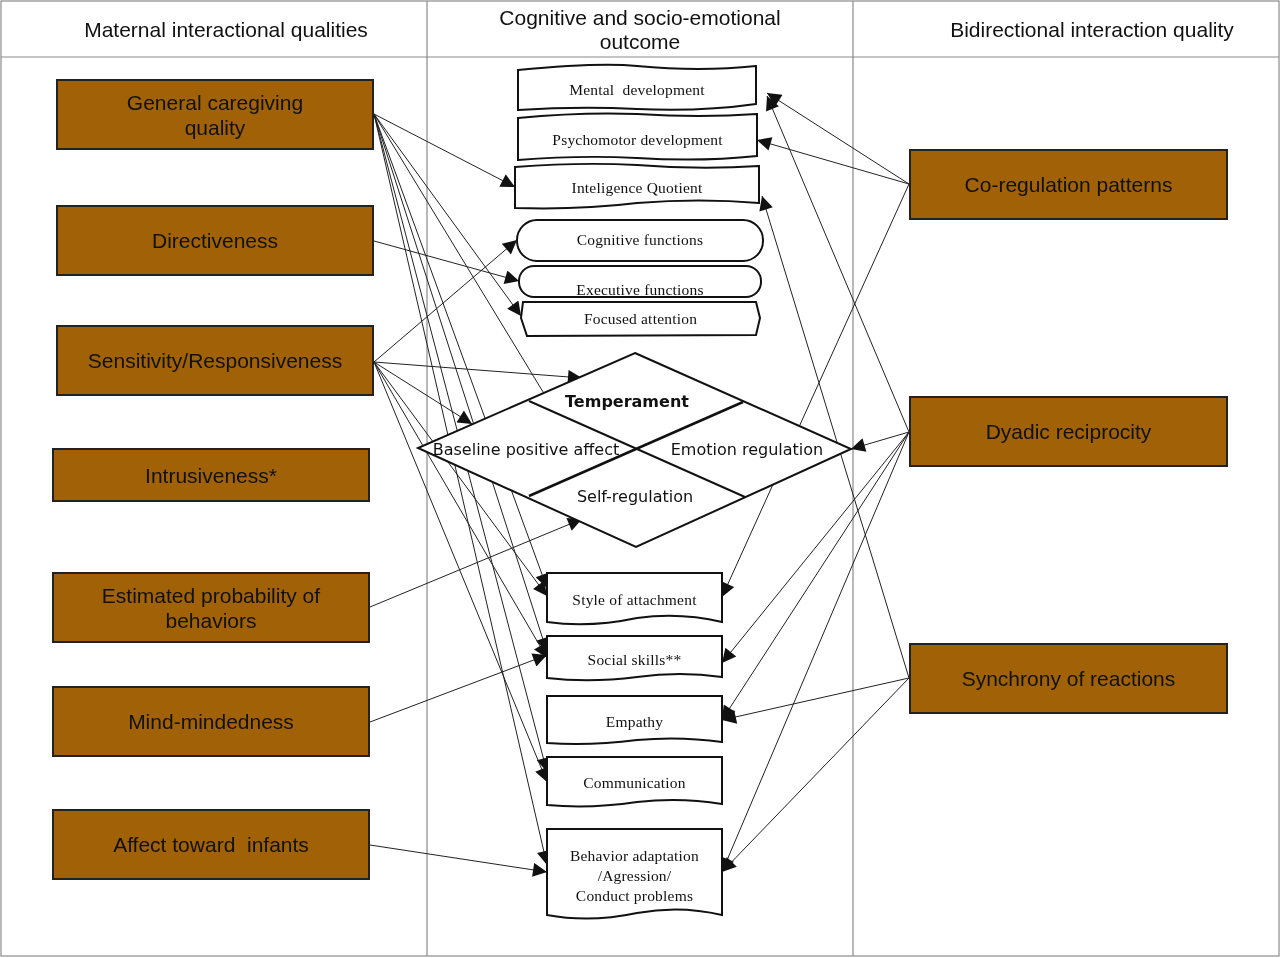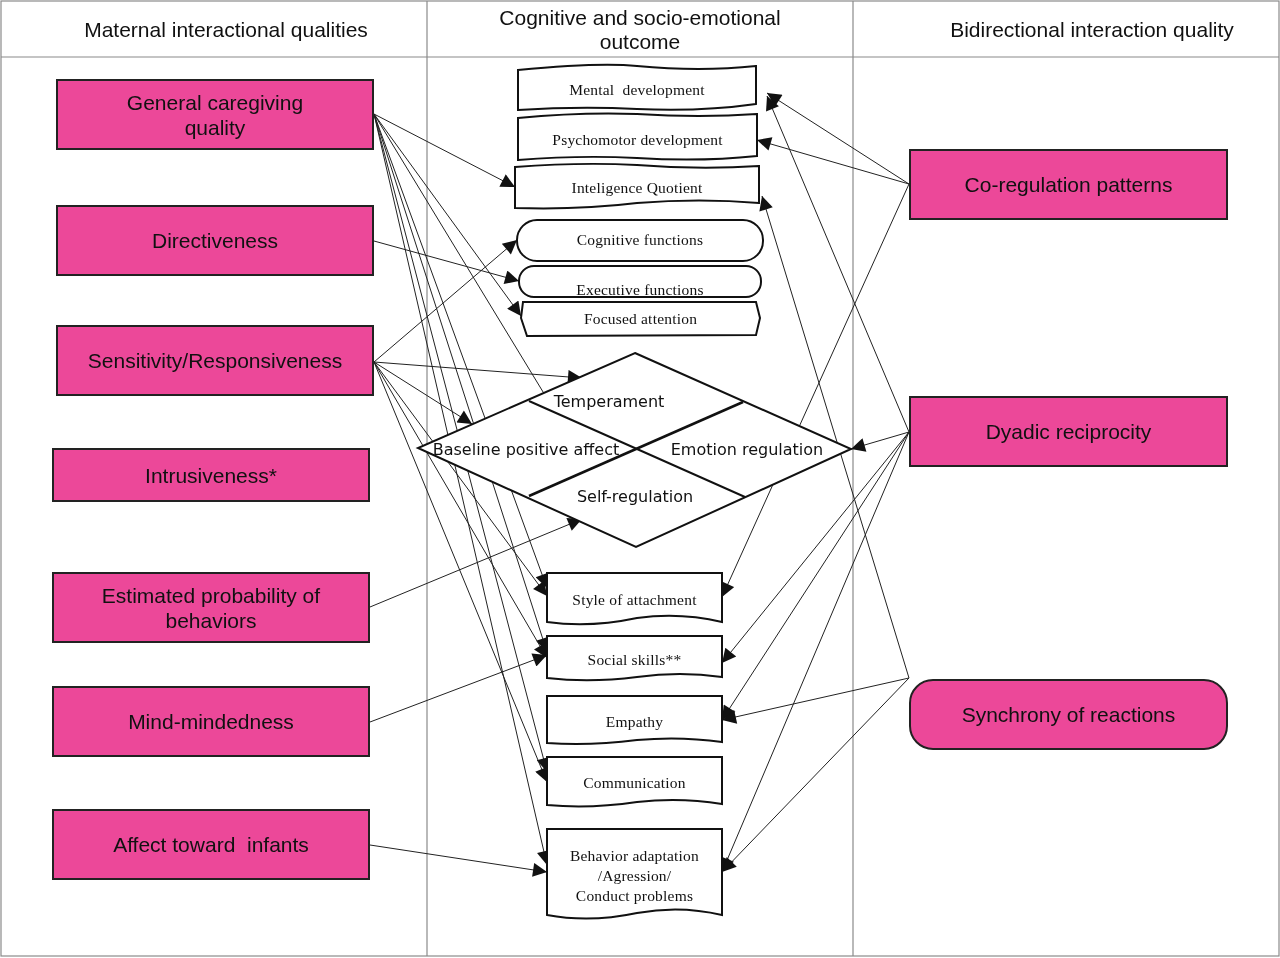--- a/index.html
+++ b/index.html
@@ -1,19 +1,19 @@
 <!DOCTYPE html>
 <html><head>
   <meta charset="utf-8">
   <style>
     html, body { margin: 0; padding: 0; background: #ffffff; }
     body { width: 1280px; height: 958px; position: relative; overflow: hidden; font-family: "Liberation Sans", sans-serif; color: #111; }
     #diagram { position: absolute; left: 0; top: 0; }
     .colhead { position: absolute; top: 4px; height: 52px; display: flex; align-items: center; justify-content: center; text-align: center; font-size: 21px; line-height: 24px; color: #111; font-family: "Liberation Sans", sans-serif; }
-    .lbox { position: absolute; border: 2px solid #222; background: #ec4899; display: flex; align-items: center; justify-content: center; text-align: center; font-size: 21px; line-height: 25px; font-family: "Liberation Sans", sans-serif; box-sizing: border-box; }
+    .lbox { position: absolute; border: 2px solid #222; background: #a16207; display: flex; align-items: center; justify-content: center; text-align: center; font-size: 21px; line-height: 25px; font-family: "Liberation Sans", sans-serif; box-sizing: border-box; }
     .olabel { position: absolute; display: flex; align-items: center; justify-content: center; text-align: center; font-family: Liberation Serif, serif; font-size: 15.5px; line-height: 20px; color: #111; letter-spacing: 0.2px; }
     .dlabel { position: absolute; display: flex; align-items: center; justify-content: center; text-align: center; font-family: "DejaVu Sans", sans-serif; font-size: 16px; color: #111; white-space: nowrap; }
   </style>
 </head>
 <body>
 
 <svg id="diagram" width="1280" height="958" viewBox="0 0 1280 958" xmlns="http://www.w3.org/2000/svg">
   <defs>
     <marker id="arrow" viewBox="0 0 10 10" refX="10" refY="5" markerWidth="8" markerHeight="8" markerUnits="userSpaceOnUse" orient="auto">
       <path d="M0,0 L10,5 L0,10 z" fill="#111"></path>
@@ -94,29 +94,29 @@
 <div class="lbox" style="left:56px; top:79px; width:318px; height:71px; padding:0 60px;">General caregiving quality</div>
 <div class="lbox" style="left:56px; top:205px; width:318px; height:71px;">Directiveness</div>
 <div class="lbox" style="left:56px; top:325px; width:318px; height:71px;">Sensitivity/Responsiveness</div>
 <div class="lbox" style="left:52px; top:448px; width:318px; height:54px;">Intrusiveness*</div>
 <div class="lbox" style="left:52px; top:572px; width:318px; height:71px; padding:0 40px;">Estimated probability of behaviors</div>
 <div class="lbox" style="left:52px; top:686px; width:318px; height:71px;">Mind-mindedness</div>
 <div class="lbox" style="left:52px; top:809px; width:318px; height:71px; white-space:pre;">Affect toward  infants</div>
 
 <div class="lbox" style="left:909px; top:149px; width:319px; height:71px;">Co-regulation patterns</div>
 <div class="lbox" style="left:909px; top:396px; width:319px; height:71px;">Dyadic reciprocity</div>
-<div class="lbox" style="left:909px; top:679px; width:319px; height:71px;border-radius:24px;">Synchrony of reactions</div>
+<div class="lbox" style="left:909px; top:643px; width:319px; height:71px;">Synchrony of reactions</div>
 
 <div class="olabel" style="left:518px; top:76px; width:238px; height:28px; white-space:pre;">Mental  development</div>
 <div class="olabel" style="left:518px; top:126px; width:239px; height:28px;">Psychomotor development</div>
 <div class="olabel" style="left:515px; top:174px; width:244px; height:28px;">Inteligence Quotient</div>
 <div class="olabel" style="left:517px; top:220px; width:246px; height:40px;">Cognitive functions</div>
 <div class="olabel" style="left:519px; top:274px; width:242px; height:31px;border-radius:12px;">Executive functions</div>
 <div class="olabel" style="left:521px; top:302px; width:239px; height:34px;">Focused attention</div>
-<div class="dlabel" style="left:514px; top:388px; width:190px; height:26px;">Temperament</div>
+<div class="dlabel" style="left:532px; top:388px; width:190px; height:26px;font-weight:bold;">Temperament</div>
 <div class="dlabel" style="left:424px; top:436px; width:204px; height:26px;">Baseline positive affect</div>
 <div class="dlabel" style="left:652px; top:436px; width:190px; height:26px;">Emotion regulation</div>
 <div class="dlabel" style="left:540px; top:483px; width:190px; height:26px;">Self-regulation</div>
 <div class="olabel" style="left:547px; top:586px; width:175px; height:28px;">Style of attachment</div>
 <div class="olabel" style="left:547px; top:646px; width:175px; height:28px;">Social skills**</div>
 <div class="olabel" style="left:547px; top:708px; width:175px; height:28px;">Empathy</div>
 <div class="olabel" style="left:547px; top:769px; width:175px; height:28px;">Communication</div>
 <div class="olabel" style="left:545px; top:846px; width:179px; height:60px; flex-direction:column; line-height:20px;">
   <span>Behavior adaptation</span>
   <span>/Agression/</span>

